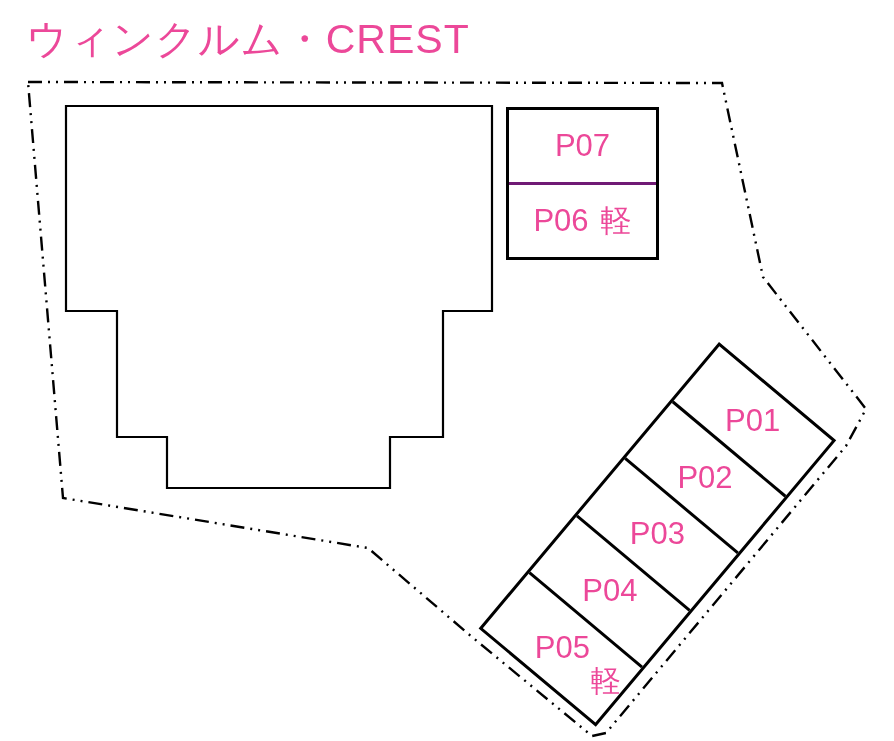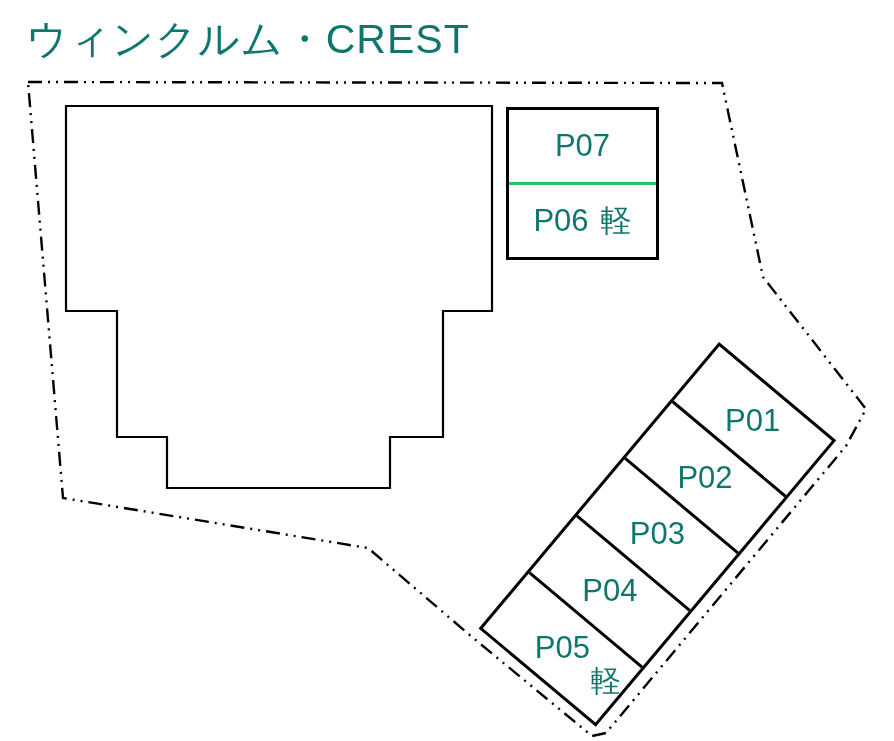--- a/index.html
+++ b/index.html
@@ -3,21 +3,21 @@
 <meta charset="utf-8">
 <style>
   html, body { margin: 0; padding: 0; background: #ffffff; }
   .canvas {
     position: relative;
     width: 894px;
     height: 741px;
     background: #ffffff;
     overflow: hidden;
     font-family: "Liberation Sans", sans-serif;
-    color: #0f766e;
+    color: #ec4899;
   }
   .plan-svg {
     position: absolute;
     left: 0; top: 0;
     width: 894px; height: 741px;
   }
   .page-title {
     position: absolute;
     left: 26px;
     top: 12px;
@@ -48,21 +48,21 @@
   }
   .top-row .cell {
     flex: 1;
     display: flex;
     align-items: center;
     justify-content: center;
     gap: 12px;
     font-size: 31px;
     white-space: nowrap;
   }
-  .top-row .cell:first-child { border-bottom: 3px solid #22c55e; }
+  .top-row .cell:first-child { border-bottom: 3px solid #701a75; }
   
   .diag-block {
     position: absolute;
     left: 719px;
     top: 342px;
     width: 153px;
     height: 374px;
     box-sizing: border-box;
     border: 3px solid #000;
     transform: rotate(40deg);

